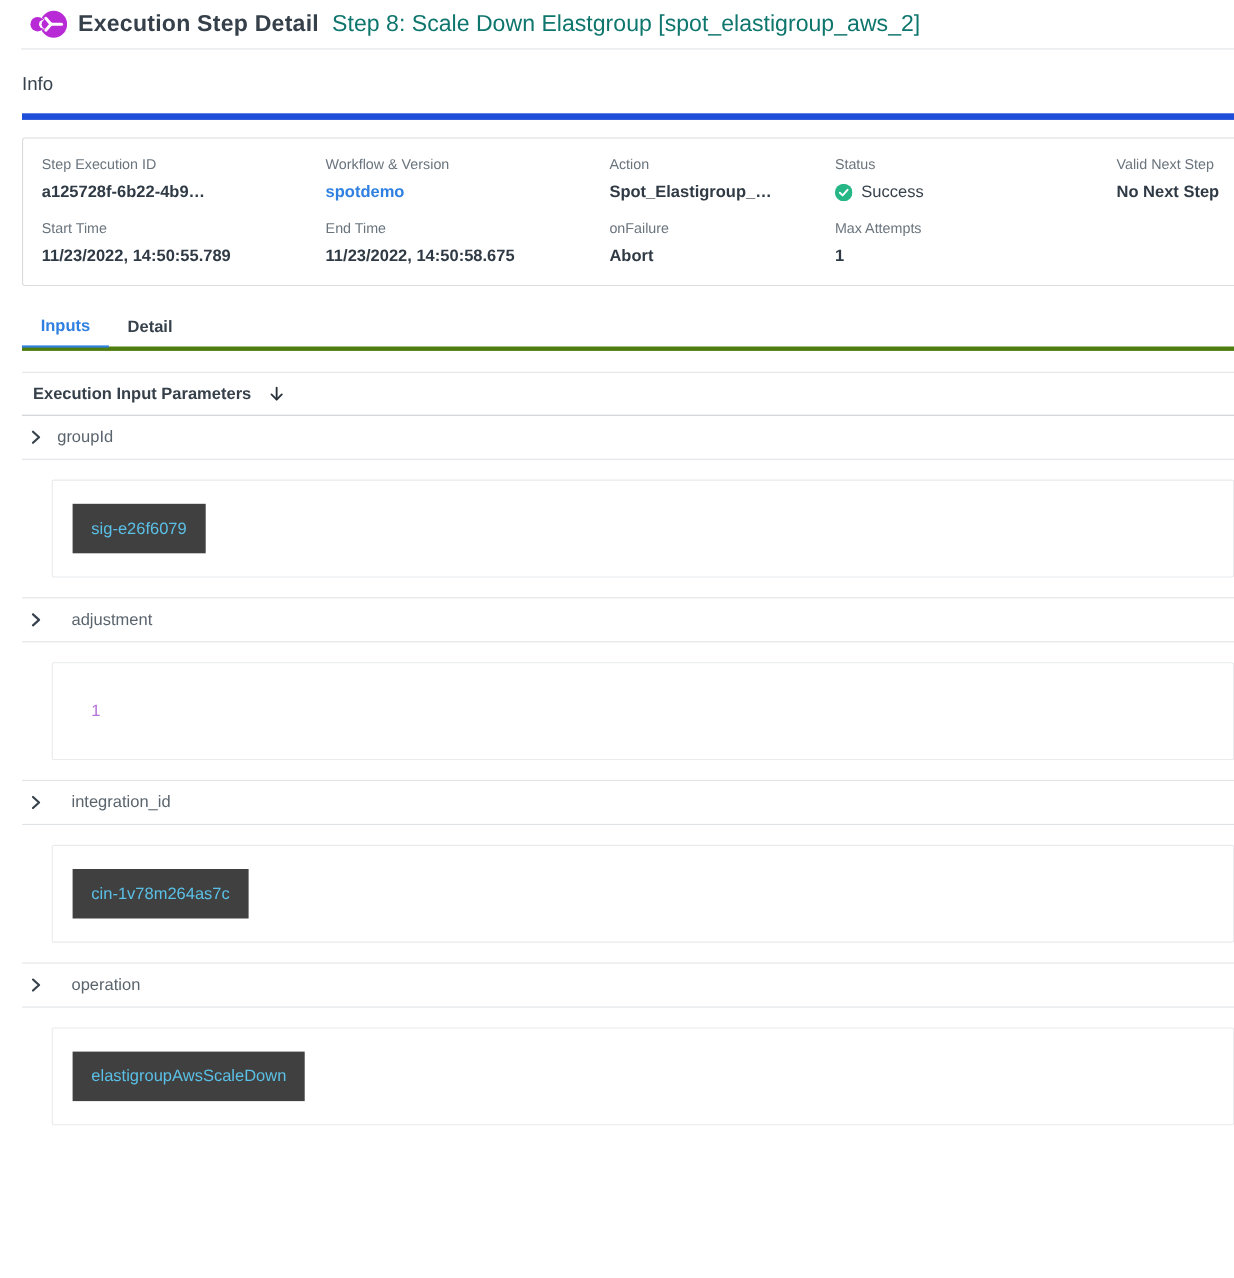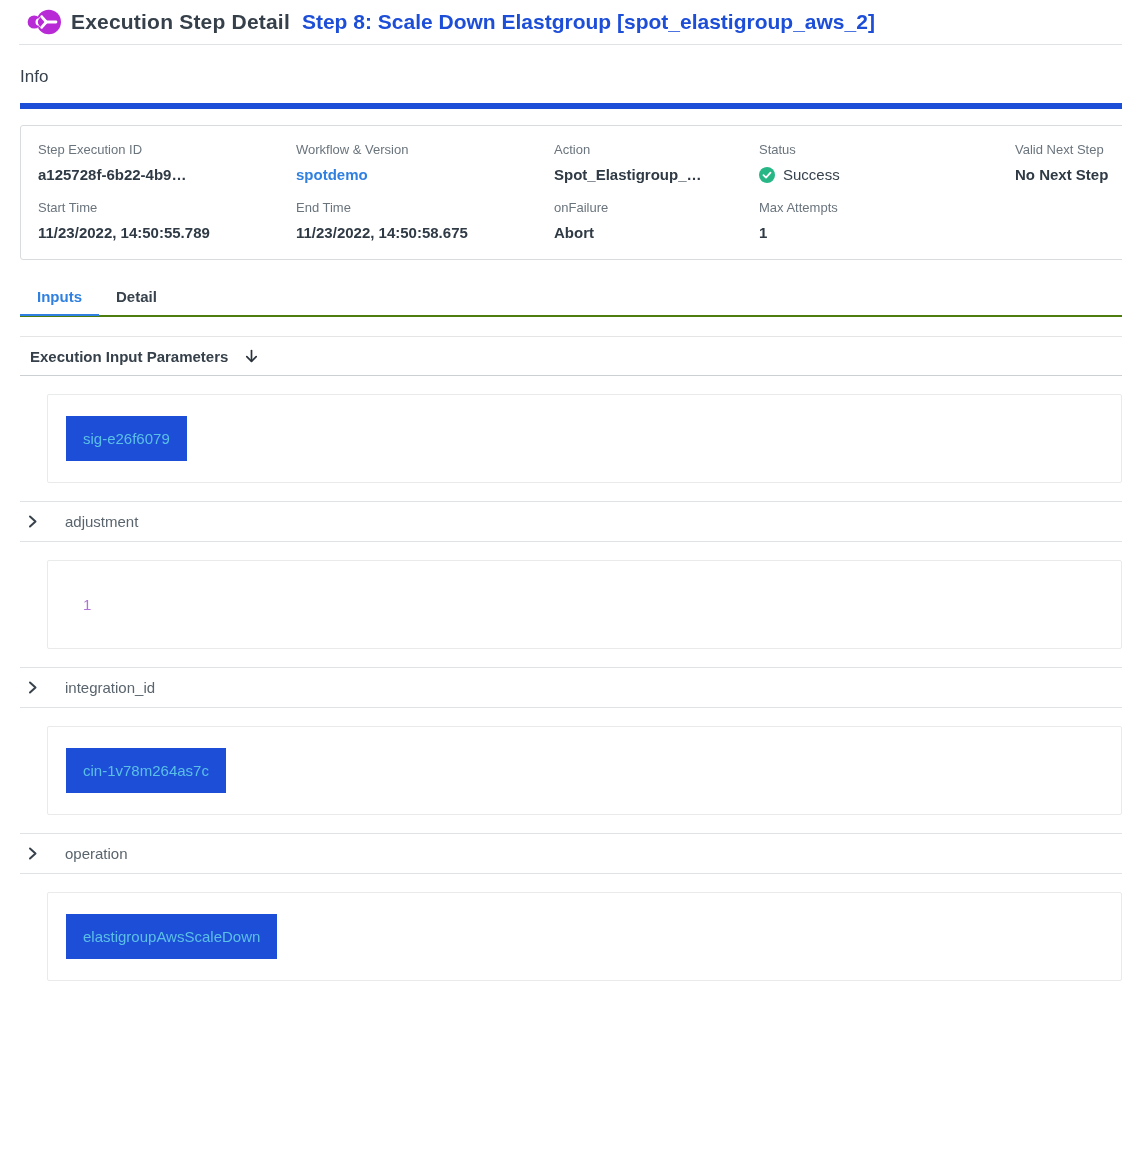--- a/index.html
+++ b/index.html
@@ -4,39 +4,39 @@
 <style>
   * { box-sizing: border-box; margin: 0; padding: 0; }
   html, body { width: 1122px; height: 1162px; overflow: hidden; background: #fff; }
   body { font-family: "Liberation Sans", sans-serif; color: #37424c; }
 
   
   .page-header { display: flex; align-items: center; height: 45px; padding: 0 10px 0 8px;
                  border-bottom: 1px solid #e0e3e5; margin-left: 19px; }
   .logo { width: 34px; height: 34px; flex: 0 0 auto; margin-right: 10px; }
   .page-title { font-size: 21px; font-weight: bold; color: #36404a; letter-spacing: .2px; }
-  .page-subtitle { font-size: 21px; font-weight: bold; color: #1d4ed8; margin-left: 12px; }
+  .page-subtitle { font-size: 21px; font-weight: normal; color: #0f766e; margin-left: 12px; }
 
   main { padding-left: 20px; }
 
   
   .info-heading { font-size: 17px; font-weight: normal; color: #37424c;
                   padding: 22px 0 16px 0; border-bottom: 6px solid #1d4ed8; }
   .info-card { margin-top: 16px; margin-right: -4px; border: 1px solid #d9dcde; border-radius: 3px;
                padding: 16px 0 18px 17px;
                display: grid; grid-template-columns: 258px 258px 205px 256px 1fr;
                grid-row-gap: 17px; }
   .field-label { font-size: 13px; color: #6a747d; margin-bottom: 9px; }
   .field-value { font-size: 15px; font-weight: bold; color: #2f3a45; }
   .field-value.v-link { color: #2f80e0; cursor: pointer; }
   .field-value.v-status { font-weight: normal; color: #37424c; display: flex; align-items: center; }
   .status-icon { width: 16px; height: 16px; margin-right: 8px; flex: 0 0 auto; }
 
   
-  .tabs { display: flex; margin-top: 22px; border-bottom: 2px solid #4d7c0f; }
+  .tabs { display: flex; margin-top: 22px; border-bottom: 4px solid #4d7c0f; align-items: center; }
   .tab { font-size: 15px; font-weight: bold; padding: 6px 17px 9px 17px; cursor: pointer; }
   .tab.active { color: #2f80e0; border-bottom: 2px solid #2f80e0; margin-bottom: -1px; }
   .tab.inactive { color: #37424c; }
 
   .divider2 { height: 1px; background: #e3e5e7; margin-top: 19px; }
 
   
   .eip-header { display: flex; align-items: flex-end; padding: 11px 0 10px 10px;
                 border-bottom: 1px solid #ccd0d3; }
   .eip-title { font-size: 15px; font-weight: bold; color: #36404a; }
@@ -44,21 +44,21 @@
 
   .param + .param .param-header { border-top: 1px solid #e0e3e6; gap: 13px; }
   .param-header { display: flex; align-items: center; padding: 11px 0 11px 5px;
                   border-bottom: 1px solid #e0e3e6; cursor: pointer; }
   .chevron { width: 15px; height: 15px; flex: 0 0 auto; }
   .param-name { font-size: 15px; color: #5a646d; margin-left: 12px; }
 
   .param-body { margin: 18px 0 18px 27px; border: 1px solid #e8eaec; border-radius: 2px;
                 padding: 21px 18px; }
   .value-chip { display: inline-block; font-size: 15px; padding: 14px 17px;
-                background: #1d4ed8; color: #5ac0e6; }
+                background: #404040; color: #5ac0e6; }
   .value-chip.number { background: transparent; color: #b272d8; }
 </style>
 </head>
 <body>
 
 <header class="page-header">
   <svg class="logo" viewBox="0 0 32 32">
     <circle cx="20.5" cy="16" r="11.5" fill="#b82ad6"></circle>
     <circle cx="9.2" cy="16" r="5.2" fill="#ffffff"></circle>
     <circle cx="6.8" cy="16" r="6.2" fill="#b82ad6"></circle>
@@ -134,20 +134,26 @@
     <span class="eip-title">Execution Input Parameters</span>
     <svg class="eip-download" viewBox="0 0 17 17">
       <g stroke="#2a333c" stroke-width="1.7" fill="none" stroke-linecap="round" stroke-linejoin="round">
         <path d="M8.5 2.5 L8.5 13"></path>
         <path d="M3.8 8.6 L8.5 13.3 L13.2 8.6"></path>
       </g>
     </svg>
   </div>
 
   <div class="param">
+    <div class="param-header">
+      <svg class="chevron" viewBox="0 0 15 15">
+        <path d="M5 2.5 L10.5 7.5 L5 12.5" stroke="#37424c" stroke-width="2" fill="none" stroke-linecap="round" stroke-linejoin="round"></path>
+      </svg>
+      <span class="param-name">groupId</span>
+    </div>
     <div class="param-body">
       <span class="value-chip">sig-e26f6079</span>
     </div>
   </div>
 
   <div class="param">
     <div class="param-header">
       <svg class="chevron" viewBox="0 0 15 15">
         <path d="M5 2.5 L10.5 7.5 L5 12.5" stroke="#37424c" stroke-width="2" fill="none" stroke-linecap="round" stroke-linejoin="round"></path>
       </svg>

